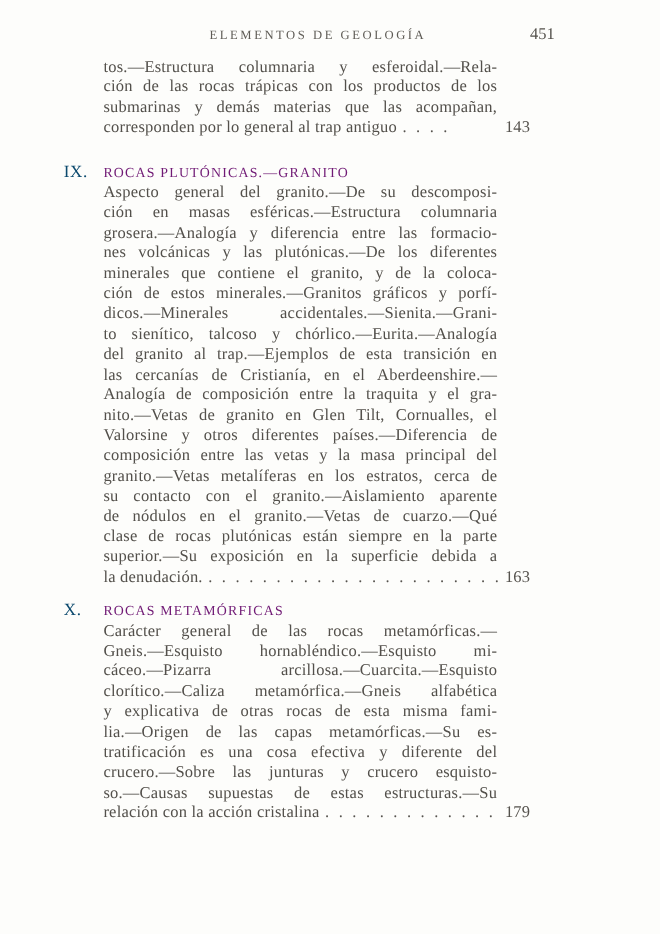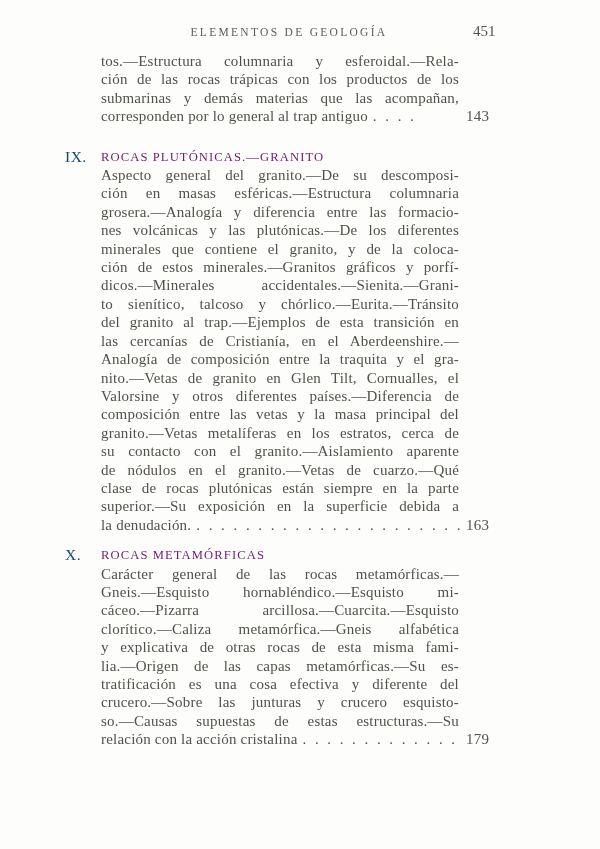--- a/index.html
+++ b/index.html
@@ -15,25 +15,25 @@
   
   .running-header{position:absolute;top:24px;left:110px;width:403px;height:20px;text-decoration:underline;}
   .rh-title{
     position:absolute;left:0;top:2px;width:358px;
     text-align:center;
     font-size:11.5px;letter-spacing:2.3px;
     color:#5e5b55;
   }
   .rh-page{
     position:absolute;right:0;top:-1px;width:40px;
-    text-align:left;font-size:15px;color:#55524d;
+    text-align:center;font-size:15px;color:#55524d;
   }
 
   
-  .toc{position:absolute;top:52px;left:101px;width:403px;}
+  .toc{position:absolute;top:52px;left:94px;width:403px;}
   .entry{position:relative;}
   .entry.e1{margin-top:22px;}
   .entry.e2{margin-top:12px;}
   .numeral{
     position:absolute;left:-36px;top:0;width:32px;
     font-size:15.5px;line-height:18.4px;color:#0c4a6e;
     letter-spacing:0.5px;
   }
   .heading{
     font-size:12.6px;line-height:18.4px;
@@ -94,21 +94,21 @@
       <div class="numeral">IX.</div>
       <div class="heading">ROCAS PLUTÓNICAS.—GRANITO</div>
       <div class="lines">
         <div class="line">Aspecto general del granito.—De su descomposi-</div>
         <div class="line">ción en masas esféricas.—Estructura columnaria</div>
         <div class="line">grosera.—Analogía y diferencia entre las formacio-</div>
         <div class="line">nes volcánicas y las plutónicas.—De los diferentes</div>
         <div class="line">minerales que contiene el granito, y de la coloca-</div>
         <div class="line">ción de estos minerales.—Granitos gráficos y porfí-</div>
         <div class="line">dicos.—Minerales accidentales.—Sienita.—Grani-</div>
-        <div class="line">to sienítico, talcoso y chórlico.—Eurita.—Tránsito</div>
+        <div class="line">to sienítico, talcoso y chórlico.—Eurita.—Analogía</div>
         <div class="line">del granito al trap.—Ejemplos de esta transición en</div>
         <div class="line">las cercanías de Cristianía, en el Aberdeenshire.—</div>
         <div class="line">Analogía de composición entre la traquita y el gra-</div>
         <div class="line">nito.—Vetas de granito en Glen Tilt, Cornualles, el</div>
         <div class="line">Valorsine y otros diferentes países.—Diferencia de</div>
         <div class="line">composición entre las vetas y la masa principal del</div>
         <div class="line">granito.—Vetas metalíferas en los estratos, cerca de</div>
         <div class="line">su contacto con el granito.—Aislamiento aparente</div>
         <div class="line">de nódulos en el granito.—Vetas de cuarzo.—Qué</div>
         <div class="line">clase de rocas plutónicas están siempre en la parte</div>

